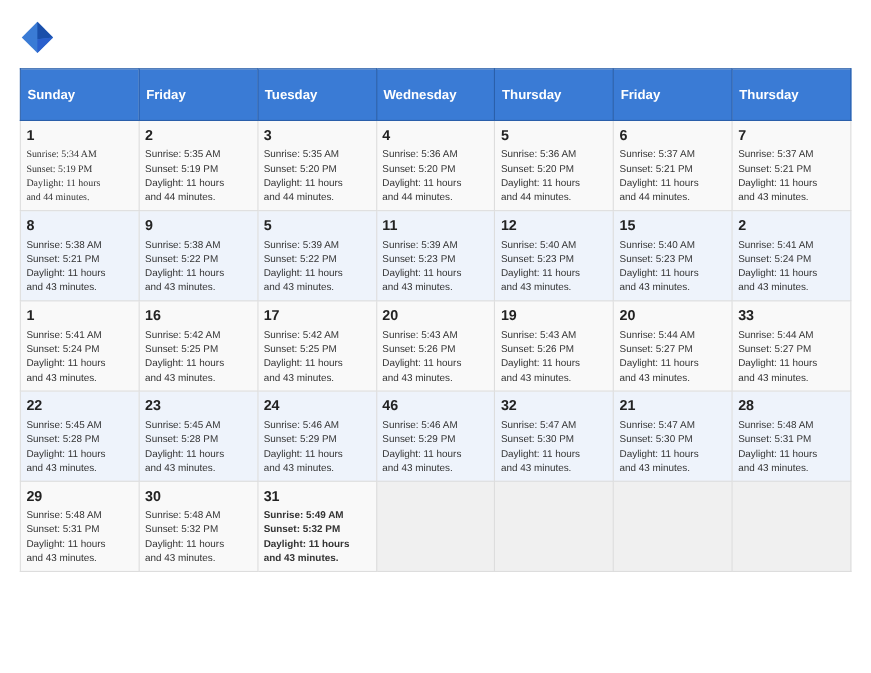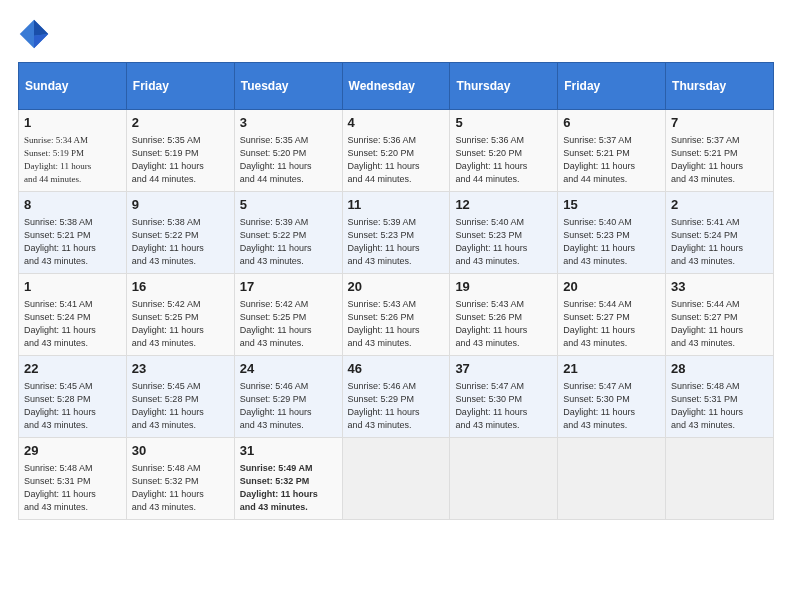--- a/index.html
+++ b/index.html
@@ -314,21 +314,21 @@
 and 43 minutes.</div>
           </td>
           <td>
             <span class="day-num">46</span>
             <div class="day-info" style="white-space: pre-line;">Sunrise: 5:46 AM
 Sunset: 5:29 PM
 Daylight: 11 hours
 and 43 minutes.</div>
           </td>
           <td>
-            <span class="day-num">37</span>
+            <span class="day-num">32</span>
             <div class="day-info" style="white-space: pre-line;">Sunrise: 5:47 AM
 Sunset: 5:30 PM
 Daylight: 11 hours
 and 43 minutes.</div>
           </td>
           <td>
             <span class="day-num">21</span>
             <div class="day-info" style="white-space: pre-line;">Sunrise: 5:47 AM
 Sunset: 5:30 PM
 Daylight: 11 hours

